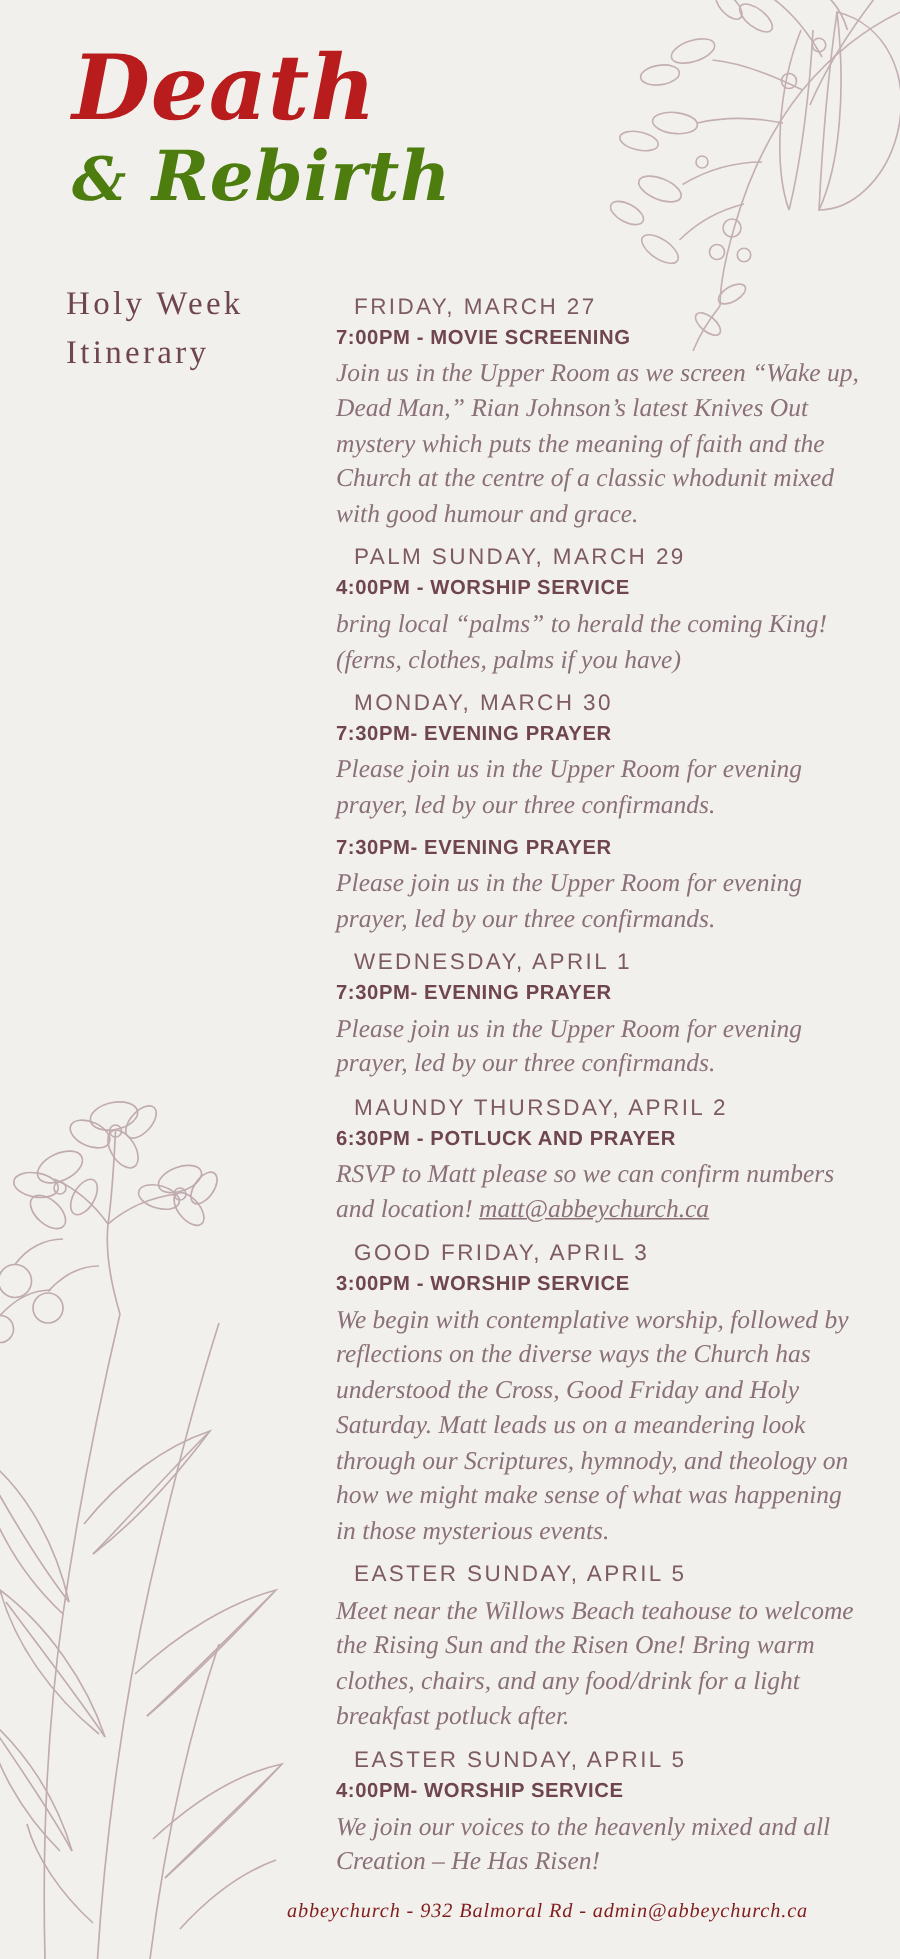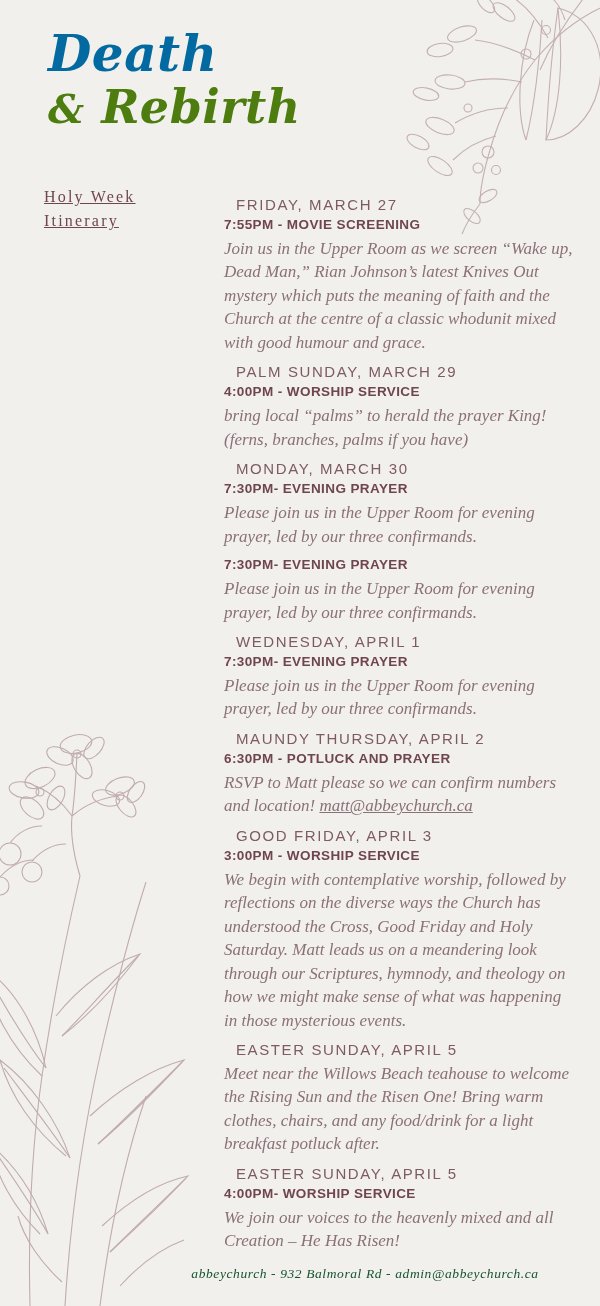--- a/index.html
+++ b/index.html
@@ -46,23 +46,23 @@
   .title-block {
     position: absolute;
     top: 28px;
     left: 48px;
     width: 300px;
   }
   .title-line1 {
     font-family: "DejaVu Serif", serif;
     font-style: italic;
     font-weight: bold;
-    font-size: 50px;
+    font-size: 60px;
     line-height: 1.05;
-    color: #0369a1;
+    color: #b91c1c;
     letter-spacing: 0.5px;
   }
   .title-line2 {
     font-family: "DejaVu Serif", serif;
     font-style: italic;
     font-weight: bold;
     font-size: 46px;
     line-height: 1.15;
     color: #4d7c0f;
     letter-spacing: 0.5px;
@@ -71,25 +71,24 @@
   .title-amp {
     font-size: 40px;
   }
 
   .subtitle-block {
     position: absolute;
     top: 185px;
     left: 44px;
     width: 180px;
     font-family: "Liberation Serif", serif;
-    font-size: 16px;
+    font-size: 22px;
     line-height: 1.5;
     letter-spacing: 2.2px;
     color: #6f4550;
-    text-decoration: underline;
   }
 
   
   .itinerary {
     position: absolute;
     top: 196px;
     left: 224px;
     width: 352px;
   }
   .event {
@@ -127,21 +126,21 @@
   .footer {
     position: absolute;
     left: 0;
     right: 0;
     bottom: 24px;
     text-align: center;
     font-family: "Liberation Serif", serif;
     font-style: italic;
     font-size: 13.5px;
     letter-spacing: 0.6px;
-    color: #14532d;
+    color: #7f1d1d;
   }
   .footer .pad { padding-left: 130px; }
 </style>
 </head>
 <body>
 
 <div class="page">
 
   <div class="botanical top-right">
     <svg width="330" height="250" viewBox="0 0 330 250" xmlns="http://www.w3.org/2000/svg">
@@ -254,28 +253,28 @@
 
   <div class="subtitle-block">
     <div>Holy Week</div>
     <div>Itinerary</div>
   </div>
 
   <div class="itinerary">
 
     <div class="event">
       <div class="event-day">FRIDAY, MARCH 27</div>
-      <div class="event-time">7:55PM - MOVIE SCREENING</div>
+      <div class="event-time">7:00PM - MOVIE SCREENING</div>
       <div class="event-desc">Join us in the Upper Room as we screen “Wake up, Dead Man,” Rian Johnson’s latest Knives Out mystery which puts the meaning of faith and the Church at the centre of a classic whodunit mixed with good humour and grace.</div>
     </div>
 
     <div class="event">
       <div class="event-day">PALM SUNDAY, MARCH 29</div>
       <div class="event-time">4:00PM - WORSHIP SERVICE</div>
-      <div class="event-desc">bring local “palms” to herald the prayer King! (ferns, branches, palms if you have)</div>
+      <div class="event-desc">bring local “palms” to herald the coming King! (ferns, clothes, palms if you have)</div>
     </div>
 
     <div class="event">
       <div class="event-day">MONDAY, MARCH 30</div>
       <div class="event-time">7:30PM- EVENING PRAYER</div>
       <div class="event-desc">Please join us in the Upper Room for evening prayer, led by our three confirmands.</div>
     </div>
 
     <div class="event">
       <div class="event-time">7:30PM- EVENING PRAYER</div>

